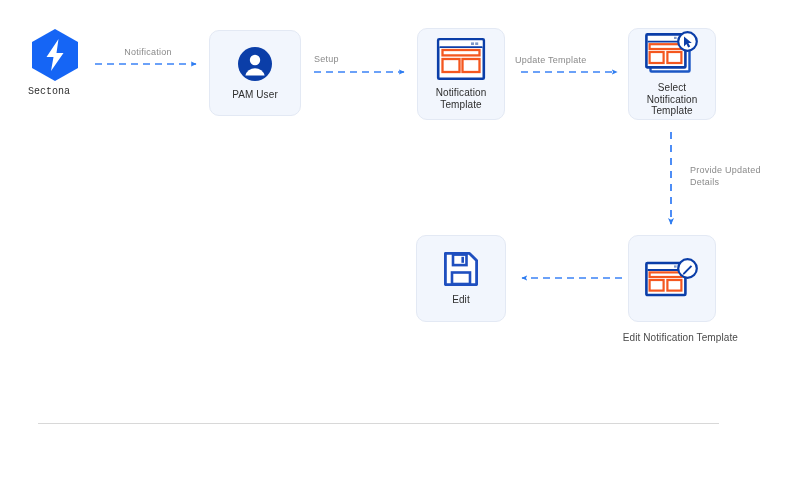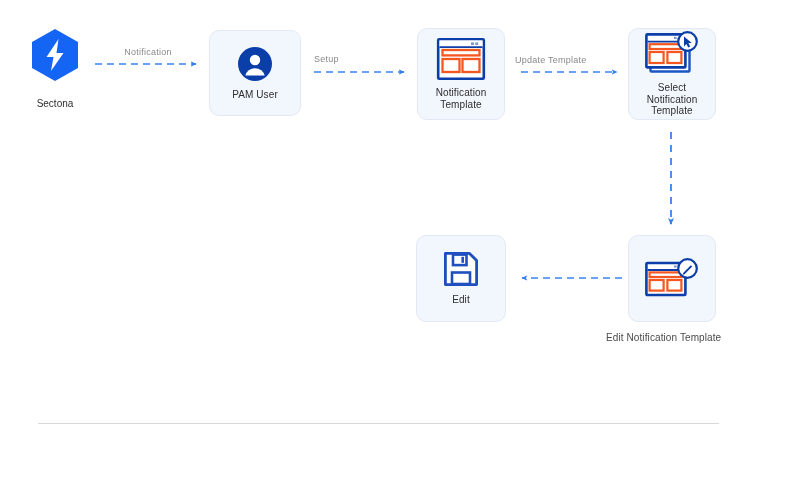--- a/index.html
+++ b/index.html
@@ -53,21 +53,21 @@
     letter-spacing: .1px;
     white-space: pre-line;
   }
 
   
   .outer-label {
     position: absolute;
     font-size: 10px;
     line-height: 12px;
     color: #4a4a4a;
-    text-align: left;
+    text-align: right;
     letter-spacing: .1px;
     white-space: pre-line;
   }
 
   
   .edge-label {
     position: absolute;
     font-size: 9px;
     line-height: 12px;
     color: #8a8a8a;
@@ -126,29 +126,31 @@
 
     <line x1="622" y1="278" x2="522" y2="278" stroke="#3b82f6" stroke-width="1.6" stroke-dasharray="7 5" marker-end="url(#arrowLeft)"></line>
   </svg>
 
   <div class="edge-label" style="left:104px; top:46px; width:88px; text-align:center;">Notification</div>
 
   <div class="edge-label" style="left:314px; top:53px; width:82px; ">Setup</div>
 
   <div class="edge-label" style="left:515px; top:54px; width:104px; text-align:left;">Update Template</div>
 
+  <div class="edge-label" style="left:690px; top:164px; width:92px; text-align:left;">Provide Updated
+Details</div>
 
   <div class="abs" style="left:28px; top:28px; width:54px; height:76px;">
     <div class="icon-wrap" style="width:54px;height:54px;display:flex;align-items:center;justify-content:center;">
       <svg width="50" height="54" viewBox="0 0 50 54">
         <polygon points="25,1 48,14 48,40 25,53 2,40 2,14" fill="#1565f5"></polygon>
         <path d="M28.5,11 L16.5,29 L23.5,29 L21,43 L33.5,25 L26.5,25 Z" fill="#ffffff"></path>
       </svg>
     </div>
-    <div style="width:54px;text-align:center;margin-top:16px;font-size:10px;color:#2e2e2e;">Sectona</div>
+    <div style="width:54px;margin-top:4px;font-size:10px;color:#2e2e2e;font-family:Liberation Mono, monospace;">Sectona</div>
   </div>
 
   <div class="node" style="left:209px; top:30px; width:92px; height:86px;">
     <div class="icon-wrap">
       <svg width="36" height="36" viewBox="0 0 36 36">
         <circle cx="18" cy="18" r="17" fill="#0b3ea8"></circle>
         <circle cx="18" cy="14" r="5.2" fill="#ffffff"></circle>
         <path d="M8.4,29.5 a9.8,9.2 0 0 1 19.2,0 Z" fill="#ffffff"></path>
       </svg>
     </div>

